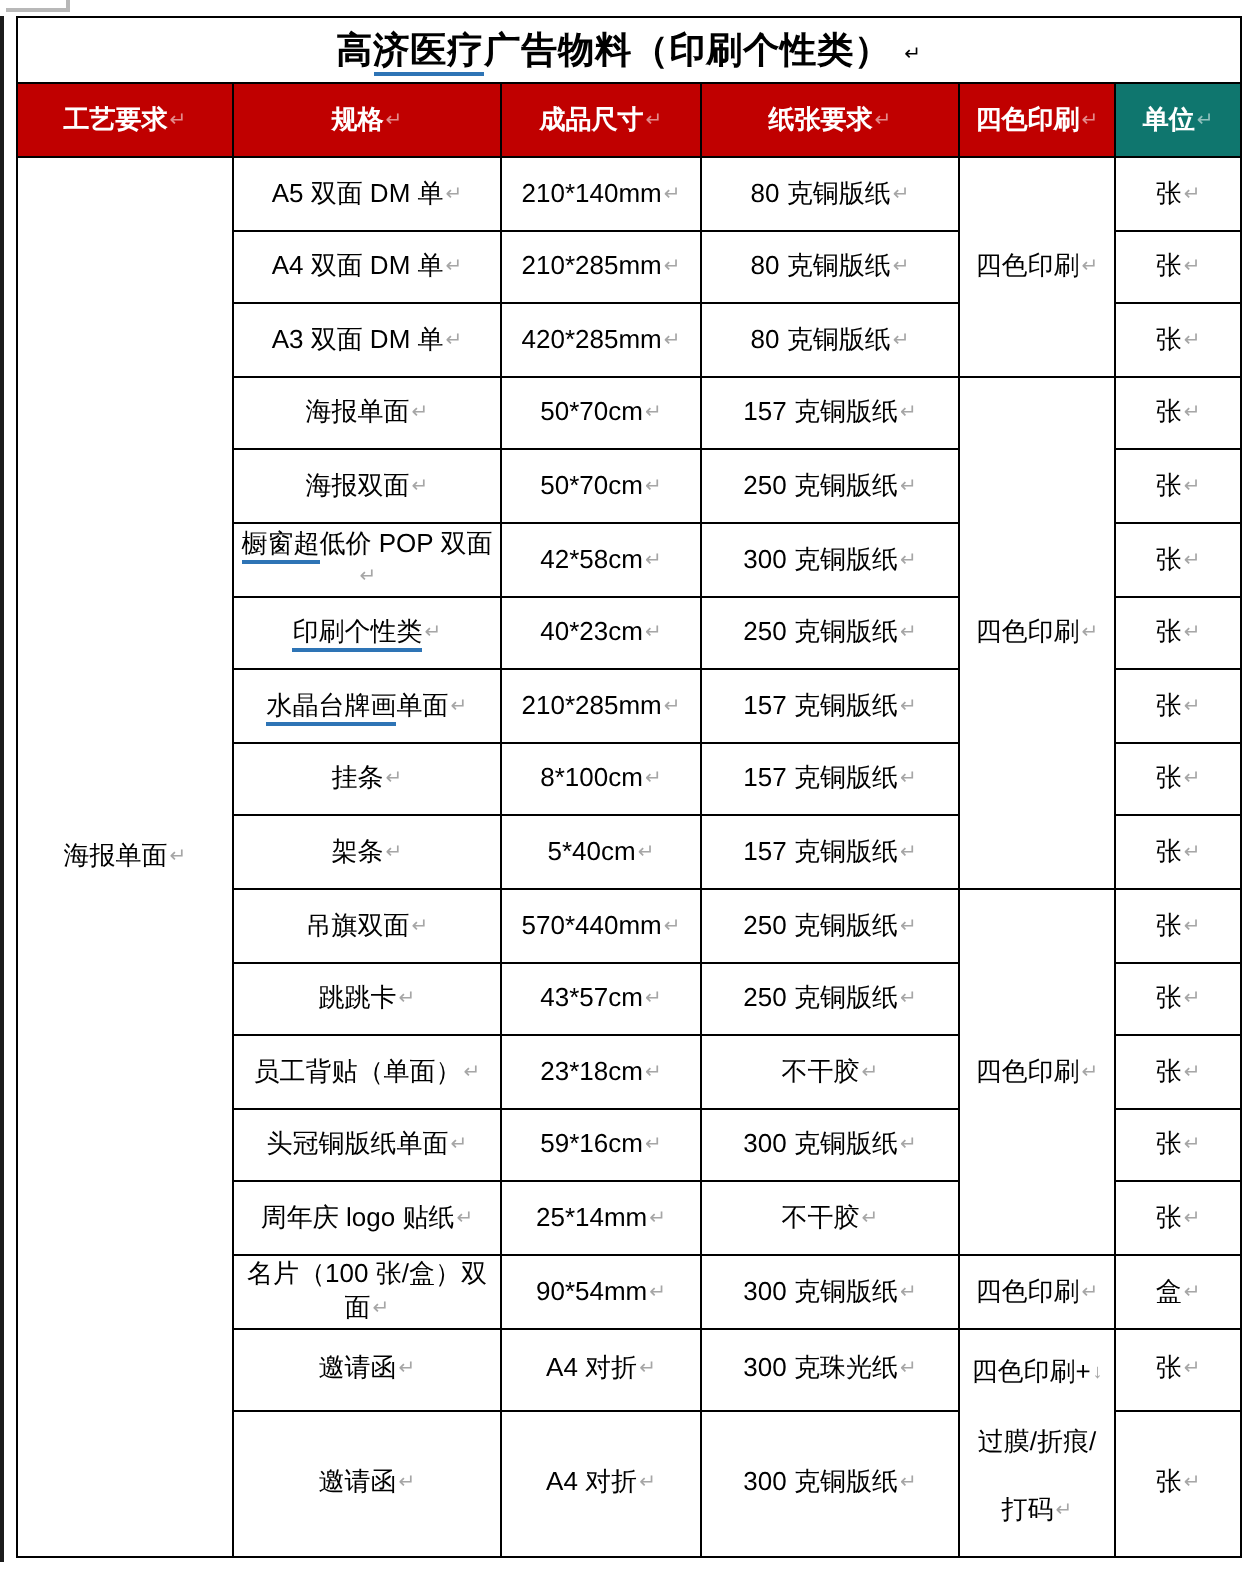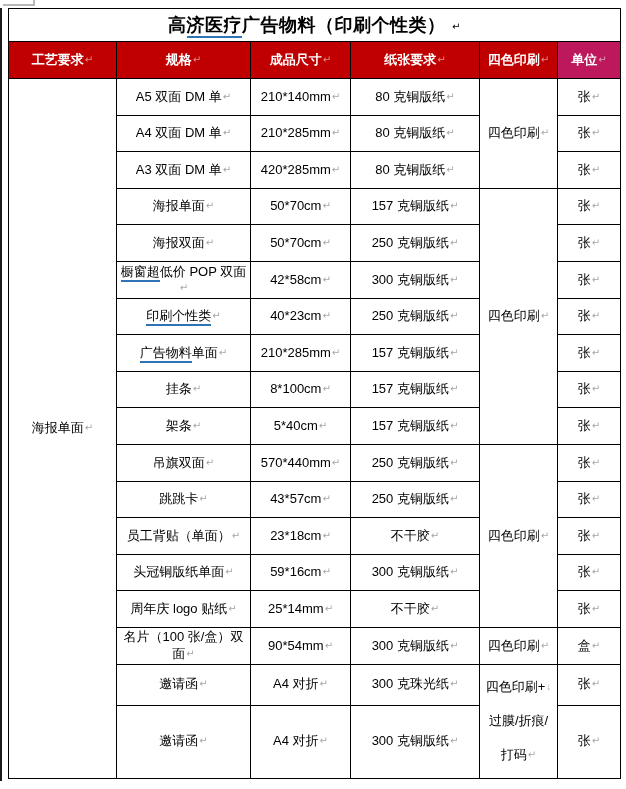--- a/index.html
+++ b/index.html
@@ -43,21 +43,21 @@
           <span>高</span><span class="u" style="border-bottom: 2px solid rgb(46, 116, 181);">济医疗</span><span>广告物料（印刷个性类）</span>
           <span class="pil">↵</span>
         </td>
       </tr>
       <tr class="header-row" id="header-row">
           <th style="background: rgb(192, 0, 0); color: rgb(255, 255, 255);"><span>工艺要求</span><span class="pil" style="color: rgba(255, 255, 255, 0.55);">↵</span></th>
           <th style="background: rgb(192, 0, 0); color: rgb(255, 255, 255);"><span>规格</span><span class="pil" style="color: rgba(255, 255, 255, 0.55);">↵</span></th>
           <th style="background: rgb(192, 0, 0); color: rgb(255, 255, 255); margin-left: 41px;"><span>成品尺寸</span><span class="pil" style="color: rgba(255, 255, 255, 0.55);">↵</span></th>
           <th style="background: rgb(192, 0, 0); color: rgb(255, 255, 255); text-align: center;"><span>纸张要求</span><span class="pil" style="color: rgba(255, 255, 255, 0.55);">↵</span></th>
           <th style="background: rgb(192, 0, 0); color: rgb(255, 255, 255);"><span>四色印刷</span><span class="pil" style="color: rgba(255, 255, 255, 0.55);">↵</span></th>
-          <th style="background: #be185d; color: rgb(255, 255, 255);"><span>单位</span><span class="pil" style="color: rgba(255, 255, 255, 0.55);">↵</span></th>
+          <th style="background: #0f766e; color: rgb(255, 255, 255);"><span>单位</span><span class="pil" style="color: rgba(255, 255, 255, 0.55);">↵</span></th>
         </tr>
     <tr class="data-row">
           <td rowspan="18"><span>海报单面</span><span class="pil" style="color: rgb(166, 166, 166);">↵</span></td>
           <td>A5 双面 DM 单<span class="pil" style="color: rgb(166, 166, 166);">↵</span></td>
           <td>210*140mm<span class="pil" style="color: rgb(166, 166, 166);">↵</span></td>
           <td>80 克铜版纸<span class="pil" style="color: rgb(166, 166, 166);">↵</span></td>
           <td rowspan="3">四色印刷<span class="pil" style="color: rgb(166, 166, 166);">↵</span></td>
           <td>张<span class="pil" style="color: rgb(166, 166, 166);">↵</span></td>
         </tr>
         <tr class="data-row">
@@ -91,21 +91,21 @@
           <td>300 克铜版纸<span class="pil" style="color: rgb(166, 166, 166);">↵</span></td>
           <td>张<span class="pil" style="color: rgb(166, 166, 166);">↵</span></td>
         </tr>
         <tr class="data-row">
           <td><span class="u" style="border-bottom: 2px solid rgb(46, 116, 181);">印刷个性类</span><span class="pil" style="color: rgb(166, 166, 166);">↵</span></td>
           <td>40*23cm<span class="pil" style="color: rgb(166, 166, 166);">↵</span></td>
           <td>250 克铜版纸<span class="pil" style="color: rgb(166, 166, 166);">↵</span></td>
           <td>张<span class="pil" style="color: rgb(166, 166, 166);">↵</span></td>
         </tr>
         <tr class="data-row">
-          <td><span class="u" style="border-bottom: 2px solid rgb(46, 116, 181);">广告物料</span>单面<span class="pil" style="color: rgb(166, 166, 166);">↵</span></td>
+          <td><span class="u" style="border-bottom: 2px solid rgb(46, 116, 181);">水晶台牌画</span>单面<span class="pil" style="color: rgb(166, 166, 166);">↵</span></td>
           <td>210*285mm<span class="pil" style="color: rgb(166, 166, 166);">↵</span></td>
           <td>157 克铜版纸<span class="pil" style="color: rgb(166, 166, 166);">↵</span></td>
           <td>张<span class="pil" style="color: rgb(166, 166, 166);">↵</span></td>
         </tr>
         <tr class="data-row">
           <td>挂条<span class="pil" style="color: rgb(166, 166, 166);">↵</span></td>
           <td>8*100cm<span class="pil" style="color: rgb(166, 166, 166);">↵</span></td>
           <td>157 克铜版纸<span class="pil" style="color: rgb(166, 166, 166);">↵</span></td>
           <td>张<span class="pil" style="color: rgb(166, 166, 166);">↵</span></td>
         </tr>

